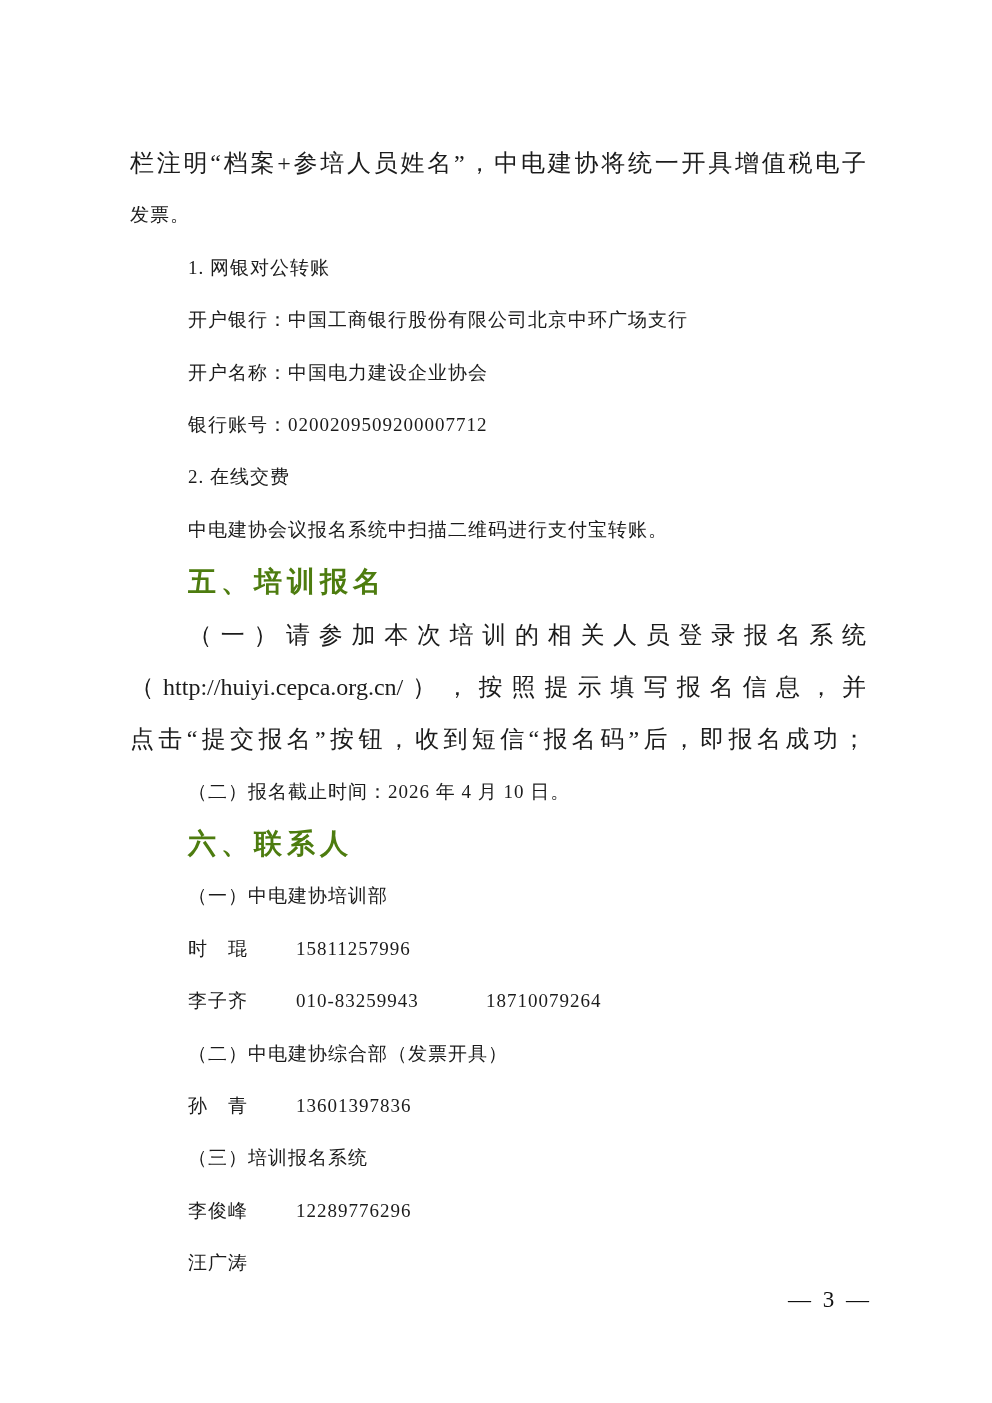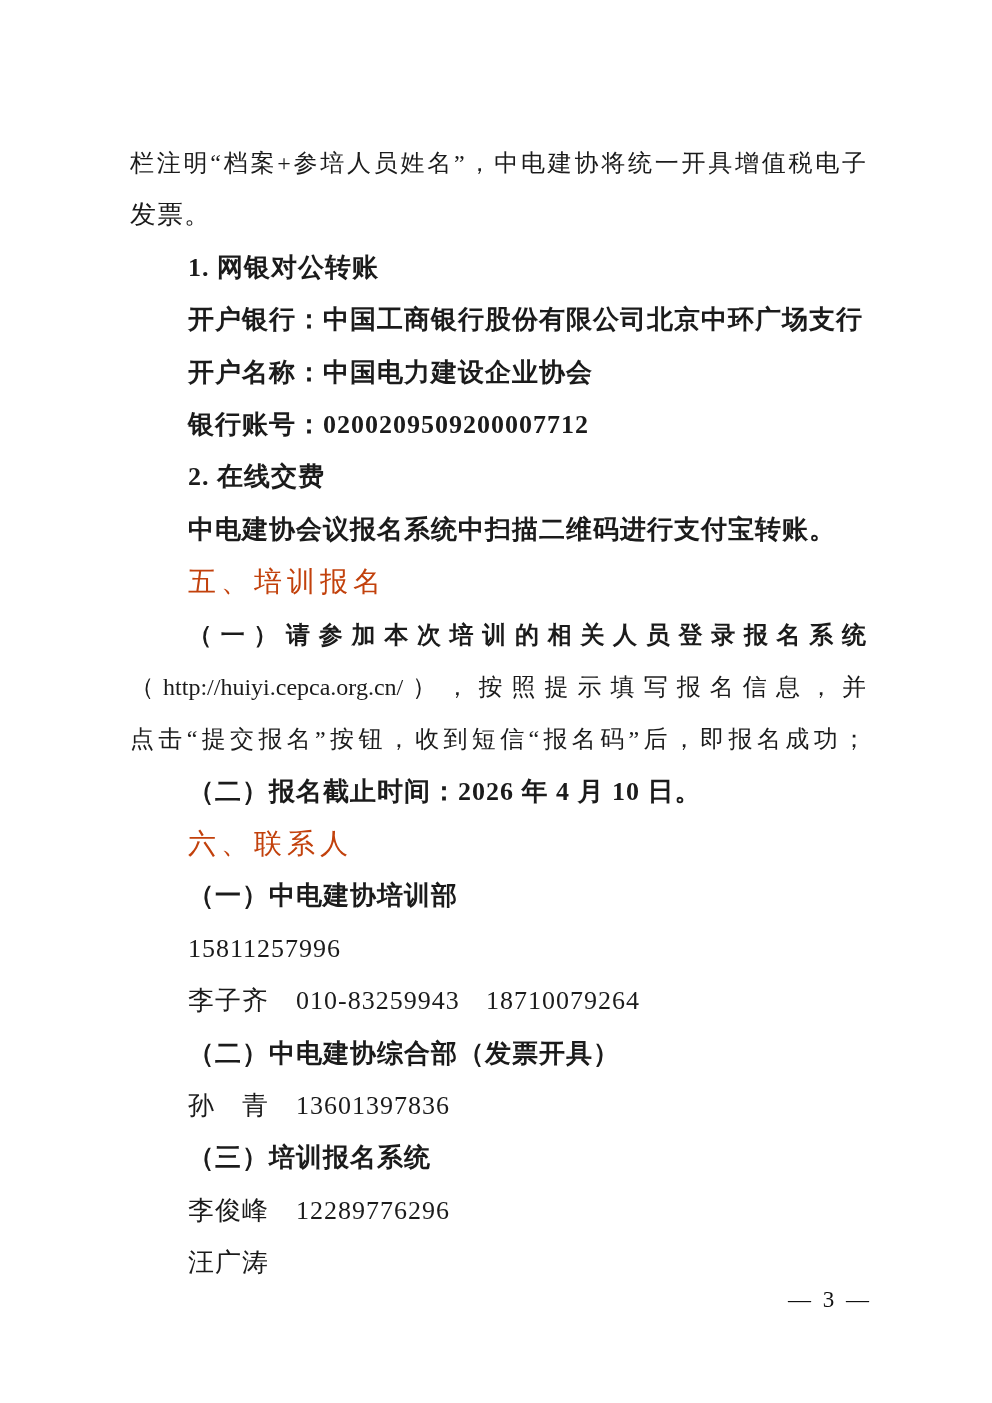--- a/index.html
+++ b/index.html
@@ -18,42 +18,41 @@
   }
   .doc-body {
     position: absolute;
     left: 130px;
     top: 137px;
     width: 736px;
   }
   .line {
     height: 52.4px;
     line-height: 52.4px;
-    font-size: 26px;
+    font-size: 19px;
     letter-spacing: 1px;
     white-space: nowrap;
   }
   .line.indent {
     padding-left: 58px;
-    font-weight: bold;
   }
   .line.justify {
     white-space: normal;
     text-align: justify;
     text-align-last: justify;
     letter-spacing: 0;
     font-size: 24px;
   }
   .line.heading {
     padding-left: 58px;
     font-family: "Liberation Sans", "DejaVu Sans", sans-serif;
-    font-weight: 400;
+    font-weight: 700;
     font-size: 28px;
     letter-spacing: 5px;
-    color: #c2410c;
+    color: #4d7c0f;
   }
   .line.contact {
     padding-left: 58px;
     display: flex;
   }
   .line.contact .c0 { width: 108px; flex: 0 0 auto; }
   .line.contact .c1 { width: 190px; flex: 0 0 auto; }
   .line.contact .c2 { flex: 0 0 auto; }
   .page-number {
     position: absolute;
@@ -79,20 +78,21 @@
       <div class="line indent">2. 在线交费</div>
       <div class="line indent">中电建协会议报名系统中扫描二维码进行支付宝转账。</div>
       <div class="line heading">五、培训报名</div>
       <div class="line indent justify">（一）请参加本次培训的相关人员登录报名系统</div>
       <div class="line flush justify">（http://huiyi.cepca.org.cn/），按照提示填写报名信息，并</div>
       <div class="line flush justify">点击“提交报名”按钮，收到短信“报名码”后，即报名成功；</div>
       <div class="line indent">（二）报名截止时间：2026 年 4 月 10 日。</div>
       <div class="line heading">六、联系人</div>
       <div class="line indent">（一）中电建协培训部</div>
       <div class="line contact">
+        <span class="c0">时　琨</span>
         <span class="c2">15811257996</span>
       </div>
       <div class="line contact">
         <span class="c0">李子齐</span>
         <span class="c1">010-83259943</span>
         <span class="c2">18710079264</span>
       </div>
       <div class="line indent">（二）中电建协综合部（发票开具）</div>
       <div class="line contact">
         <span class="c0">孙　青</span>

